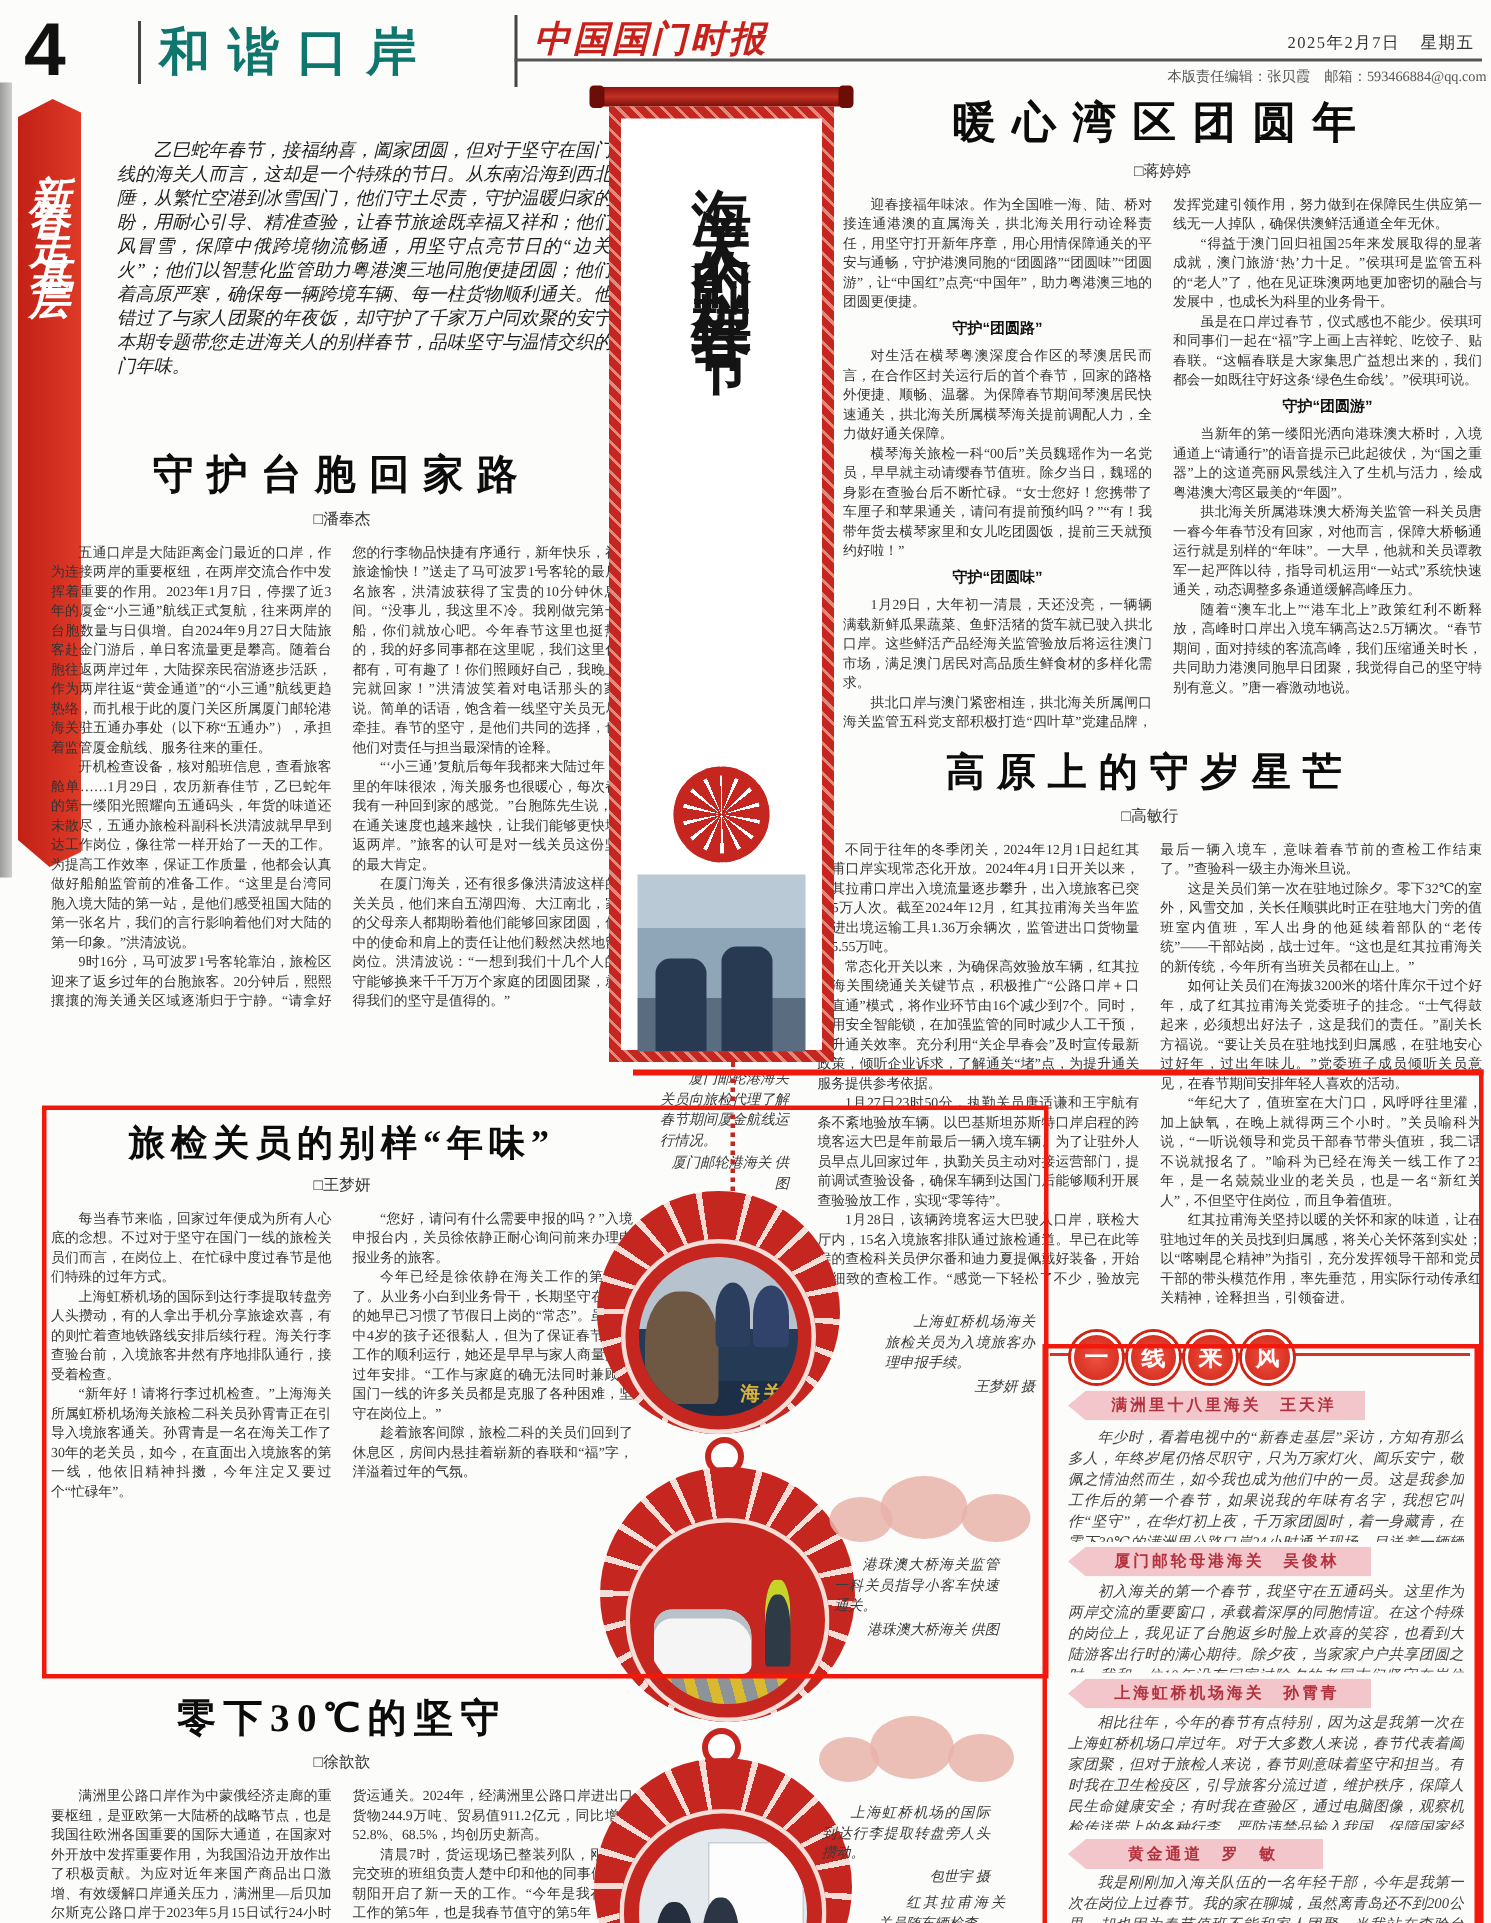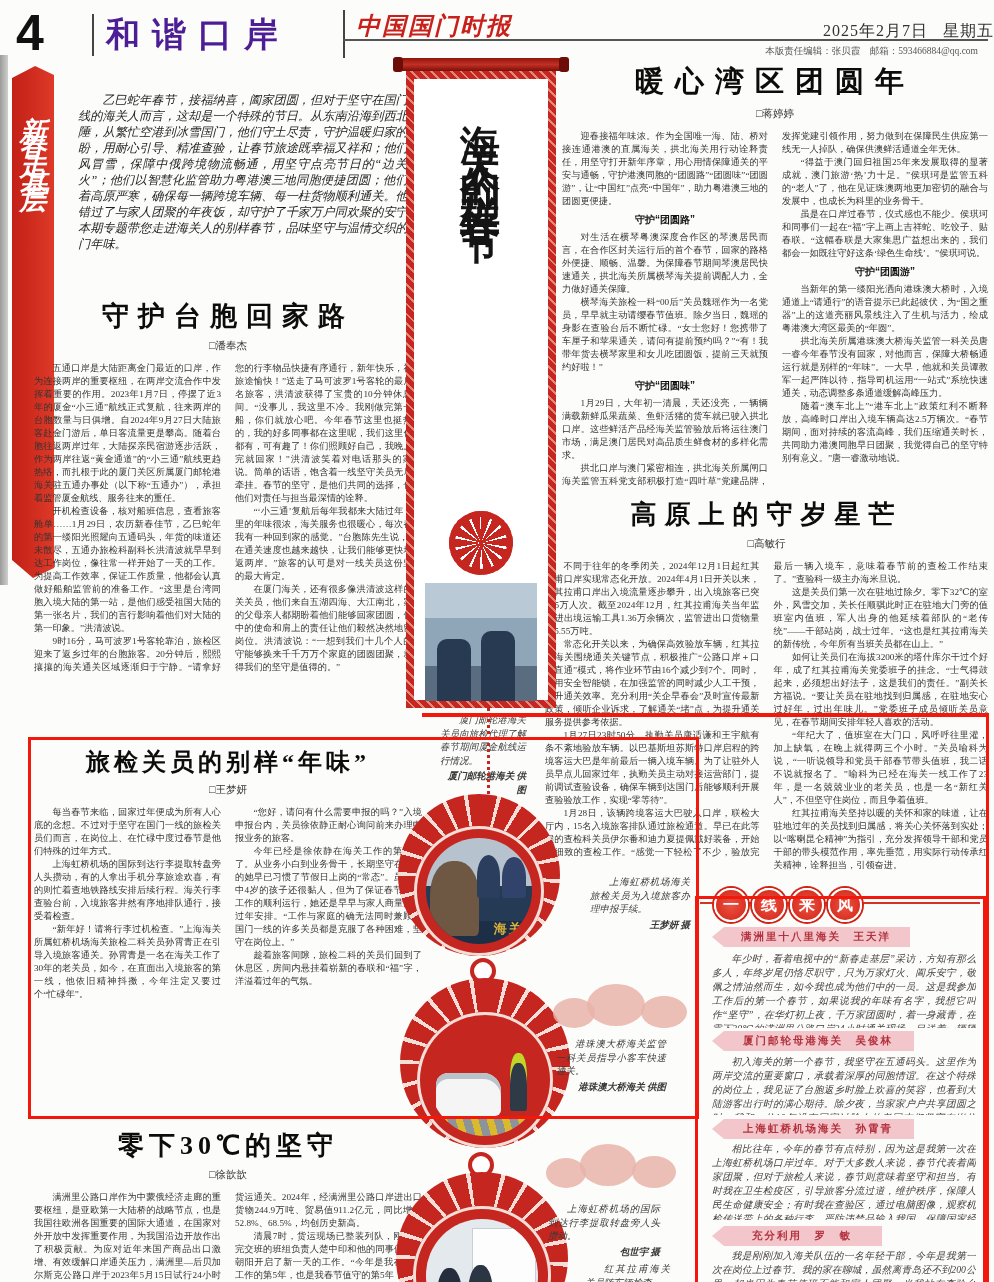--- a/index.html
+++ b/index.html
@@ -1,25 +1,25 @@
 <!DOCTYPE html>
 <html><head>
 <meta charset="utf-8">
 <style>
   html,body{margin:0;padding:0;background:#888;}
   #page{position:relative;width:994px;height:1282px;background:#fcfcfa;margin:0 auto;overflow:hidden;
         font-family:"Liberation Serif","DejaVu Serif",serif;color:#2d2d2d;}
   
   .pgnum{position:absolute;left:16px;top:4px;font-size:50px;font-weight:bold;font-family:"Liberation Sans",sans-serif;color:#111;}
   .vdiv{position:absolute;background:#444;width:2px;}
-  .section{position:absolute;left:106px;top:12px;font-size:34px;font-weight:bold;letter-spacing:12px;font-family:"Liberation Sans",sans-serif;color:#4c1d95;}
+  .section{position:absolute;left:106px;top:12px;font-size:34px;font-weight:bold;letter-spacing:12px;font-family:"Liberation Sans",sans-serif;color:#0f766e;}
   .masthead{position:absolute;left:356px;top:10px;font-size:24px;font-weight:bold;font-style:italic;color:#c8201a;letter-spacing:2px;}
   .hrule{position:absolute;left:343px;top:39px;width:645px;height:2px;background:#555;}
-  .dateline{position:absolute;right:0;top:21px;font-size:16px;color:#333;letter-spacing:1px;}
-  .editorline{position:absolute;right:16px;top:45px;font-size:9.5px;color:#555;}
+  .dateline{position:absolute;right:11px;top:21px;font-size:11px;color:#333;letter-spacing:1px;}
+  .editorline{position:absolute;right:3px;top:45px;font-size:9.5px;color:#555;}
   .edgestrip{position:absolute;left:0;top:55px;width:8px;height:530px;background:linear-gradient(90deg,#9b9b9b,#cfcfcd);}
   
   .banner{position:absolute;left:12px;top:66px;width:42px;height:512px;background:linear-gradient(90deg,#c32017,#dd3a28);
           clip-path:polygon(0 12px,55% 0,100% 9px,100% calc(100% - 10px),50% 100%,0 calc(100% - 18px));
           display:flex;justify-content:center;}
   .banner span{writing-mode:vertical-rl;color:#fff;font-size:27px;font-weight:bold;font-style:italic;letter-spacing:18px;margin-top:28px;}
   
   .intro{position:absolute;left:78px;top:92px;width:342px;height:212px;font-size:12.2px;line-height:16px;
          font-style:italic;text-align:justify;color:#1e1e1e;overflow:hidden;}
   .intro p{margin:0;text-indent:2em;}
@@ -41,21 +41,21 @@
   .stitle{writing-mode:vertical-rl;font-family:"Liberation Sans","DejaVu Sans",sans-serif;font-weight:bold;
           font-size:40px;letter-spacing:14px;color:#141414;margin-top:14px;}
   .roundel{position:absolute;left:50%;transform:translateX(-50%);top:432px;width:64px;height:64px;border-radius:50%;
            background:repeating-conic-gradient(#c5261f 0deg 20deg,#fff 20deg 26deg);box-shadow:inset 0 0 0 6px #c5261f;}
   .sphoto{position:absolute;left:50%;transform:translateX(-50%);top:504px;width:112px;height:118px;
           background:linear-gradient(#b9c9d6 0 30%,#8fa5b8 30% 70%,#5a6d80 70% 100%);overflow:hidden;}
   .sphoto i{position:absolute;bottom:0;width:34px;height:62px;background:#273a52;border-radius:10px 10px 0 0;}
   
   .cap{position:absolute;font-size:9.5px;line-height:13.5px;font-style:italic;color:#3a3a3a;text-align:justify;}
   .cap .t{text-indent:2em;display:block;}
-  .cap .c{display:block;text-align:right;font-weight:bold;margin-top:2px;}
+  .cap .c{display:block;text-align:right;font-weight:normal;margin-top:2px;}
   
   .medal{position:absolute;border-radius:50%;background:repeating-conic-gradient(#c5261f 0deg 13deg,#f4ded7 13deg 16deg);
          display:flex;align-items:flex-end;justify-content:center;}
   .medal .ring{width:80%;height:80%;border-radius:50%;background:#c5261f;box-shadow:inset 0 0 0 3px #f4ded7;
          display:flex;align-items:center;justify-content:center;}
   .medal .ph{width:82%;height:82%;border-radius:50%;overflow:hidden;position:relative;}
   .knot{position:absolute;width:18px;height:18px;border:4px solid #c5261f;border-radius:50%;background:#fff;}
   .chainline{position:absolute;width:0;border-left:3px dotted #c5261f;}
   
   .ph-counter{background:linear-gradient(#b6c3cf 0 45%,#243a55 45% 78%,#1d2f46 78% 100%);}
@@ -286,21 +286,21 @@
   <div class="ribbon" style="left:712px;top:1031px;width:172px;">厦门邮轮母港海关　吴俊林</div>
   <div class="sb-text" style="left:712px;top:1055px;width:264px;height:60px;">
     <p>初入海关的第一个春节，我坚守在五通码头。这里作为两岸交流的重要窗口，承载着深厚的同胞情谊。在这个特殊的岗位上，我见证了台胞返乡时脸上欢喜的笑容，也看到大陆游客出行时的满心期待。除夕夜，当家家户户共享团圆之时，我和一位10年没有回家过除夕的老同志们坚守在岗位上。新的一年，我将继续在岗位上发光发热，为海关事业贡献自己的力量。</p>
   </div>
 
   <div class="ribbon" style="left:712px;top:1119px;width:172px;">上海虹桥机场海关　孙霄青</div>
   <div class="sb-text" style="left:712px;top:1142px;width:264px;height:78px;">
     <p>相比往年，今年的春节有点特别，因为这是我第一次在上海虹桥机场口岸过年。对于大多数人来说，春节代表着阖家团聚，但对于旅检人来说，春节则意味着坚守和担当。有时我在卫生检疫区，引导旅客分流过道，维护秩序，保障人民生命健康安全；有时我在查验区，通过电脑图像，观察机检传送带上的各种行李，严防违禁品输入我国，保障国家经济安全。今年的除夕夜，远离家人的我与科里坚守了多年的老同志们一起为归家旅客保驾护航。在国门过春节，我感到很光荣！</p>
   </div>
 
-  <div class="ribbon" style="left:712px;top:1226px;width:140px;">充分利用　罗　敏</div>
+  <div class="ribbon" style="left:712px;top:1226px;width:140px;">黄金通道　罗　敏</div>
   <div class="sb-text" style="left:712px;top:1249px;width:264px;height:33px;">
     <p>我是刚刚加入海关队伍的一名年轻干部，今年是我第一次在岗位上过春节。我的家在聊城，虽然离青岛还不到200公里，却也因为春节值班不能和家人团聚。当我站在查验台前，看着来来往往、拖家带口、脸上都满……</p>
   </div>
 
   <div class="anno" style="left:28px;top:737px;width:665px;height:376px;"></div>
   <div class="anno-line" style="left:422px;top:713px;width:567px;height:3.5px;"></div>
   <div class="anno-line" style="left:985.5px;top:713px;width:3.5px;height:569px;"></div>
   <div class="anno" style="left:695px;top:896px;width:285px;height:394px;"></div>
 
 </div>

